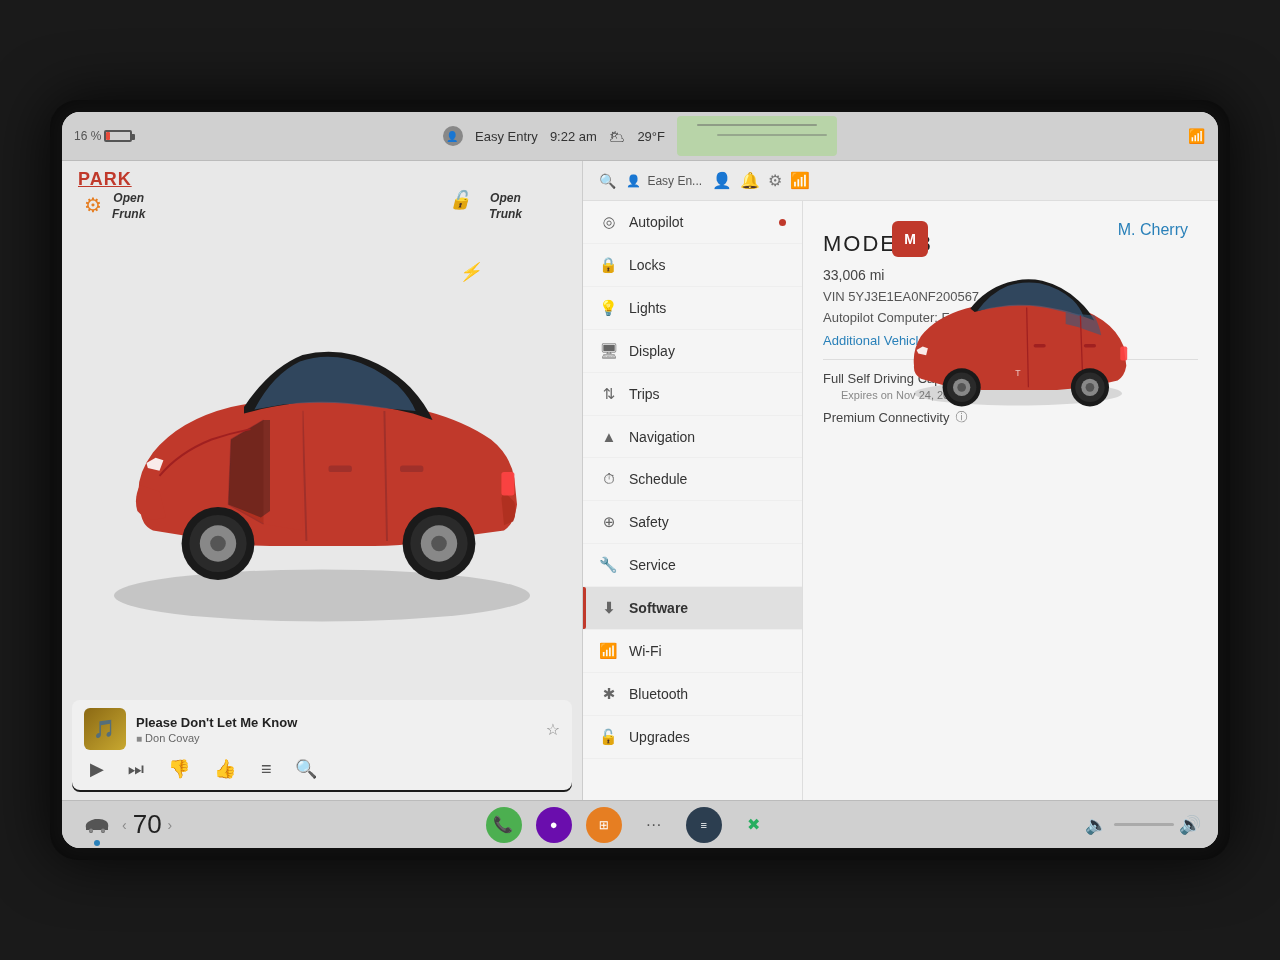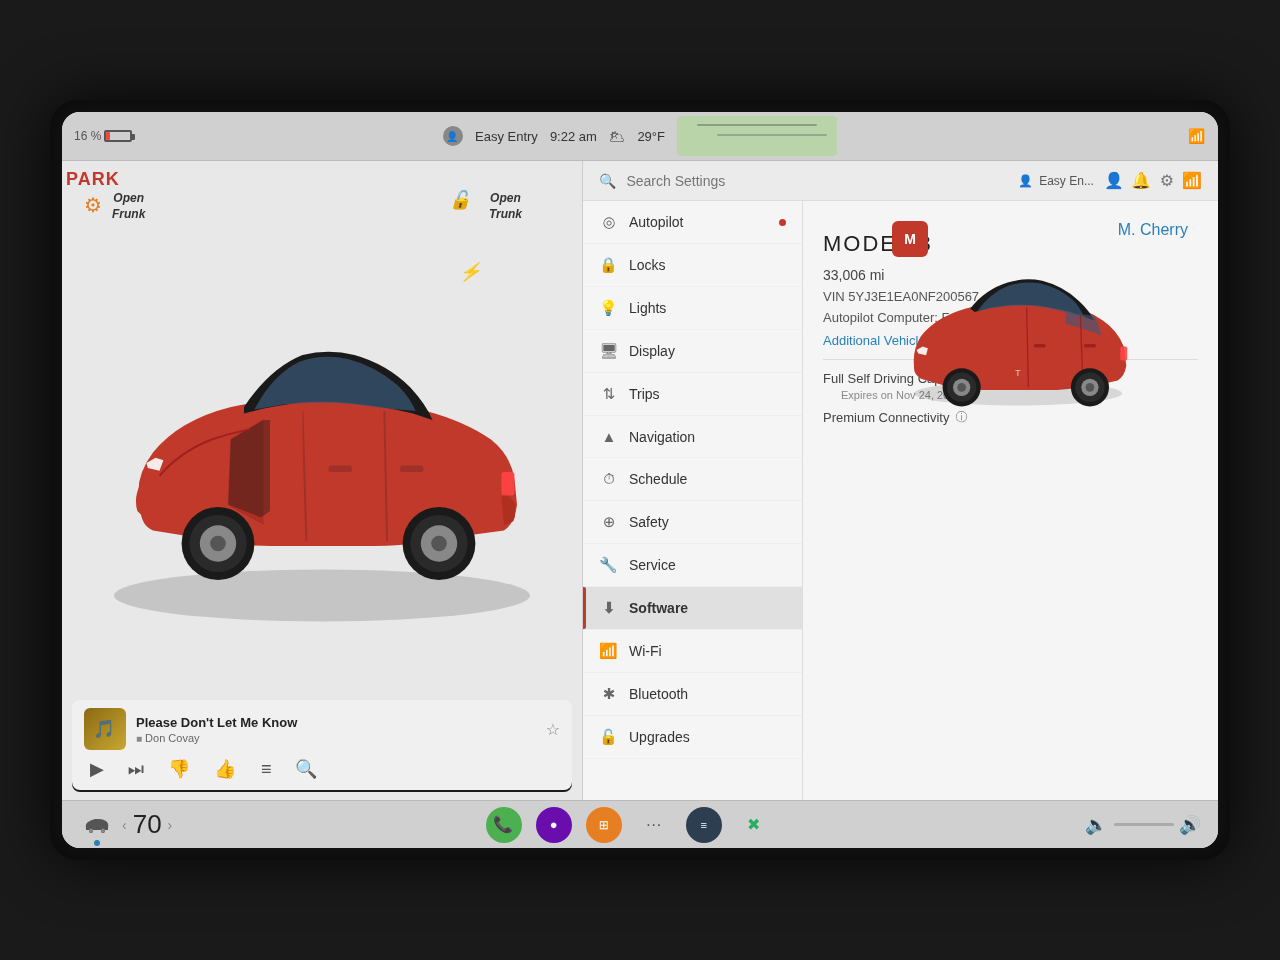--- a/index.html
+++ b/index.html
@@ -123,25 +123,26 @@
       background: #e8e8e8;
       position: relative;
       display: flex;
       flex-direction: column;
       flex-shrink: 0;
     }
 
     .park-label {
       position: absolute;
       top: 8px;
-      left: 4px;
+      left: 16px;
       color: #c0392b;
       font-weight: 700;
       font-size: 18px;
       letter-spacing: 1px;
+      text-decoration: underline;
     }
     .park-icon {
       position: absolute;
       top: 32px;
       left: 22px;
       color: #e67e22;
       font-size: 20px;
     }
 
     .car-container {
@@ -701,21 +702,20 @@
             <button class="ctrl-btn">≡</button>
             <button class="ctrl-btn">🔍</button>
           </div>
         </div>
       </div>
 
       <div class="right-panel">
 
         <div class="settings-header">
           <span class="search-icon-settings">🔍</span>
-          <input class="search-input-settings" type="text" placeholder="Search Settings" style="">
           <div class="header-profile">
             <span>👤</span>
             <span>Easy En...</span>
           </div>
           <div class="header-icons">
             <span>👤</span>
             <span>🔔</span>
             <span>⚙</span>
             <span>📶</span>
           </div>

